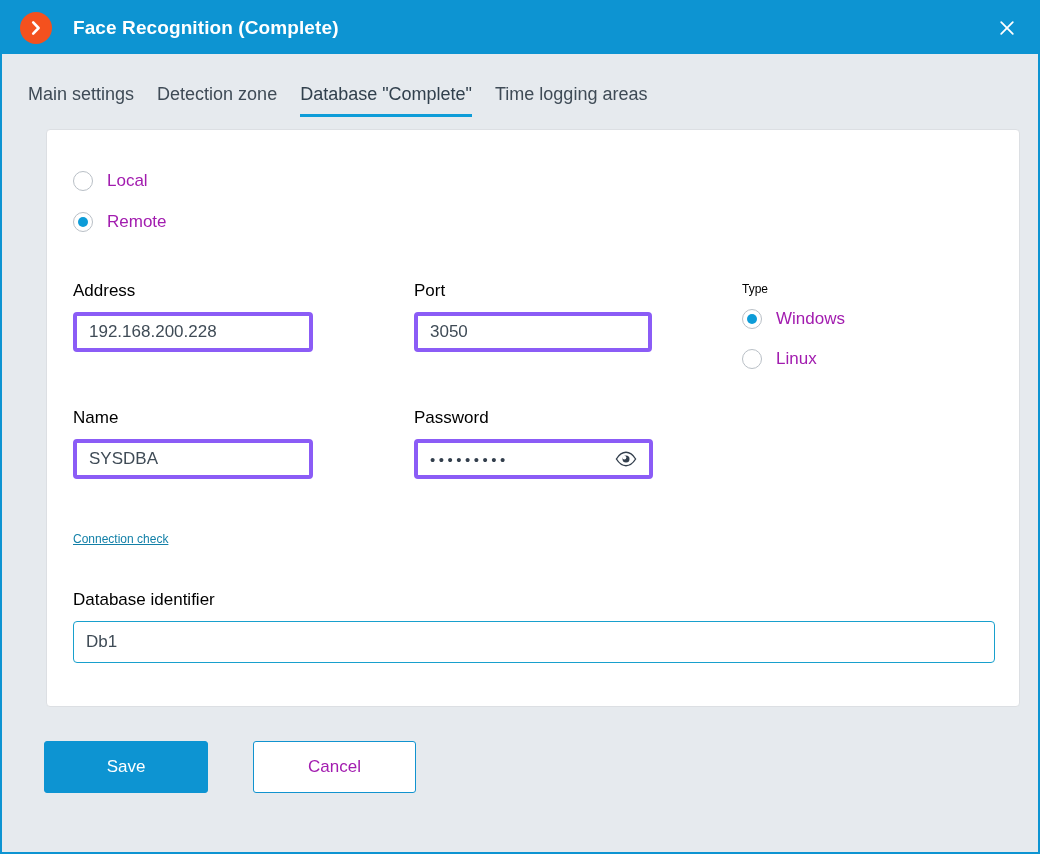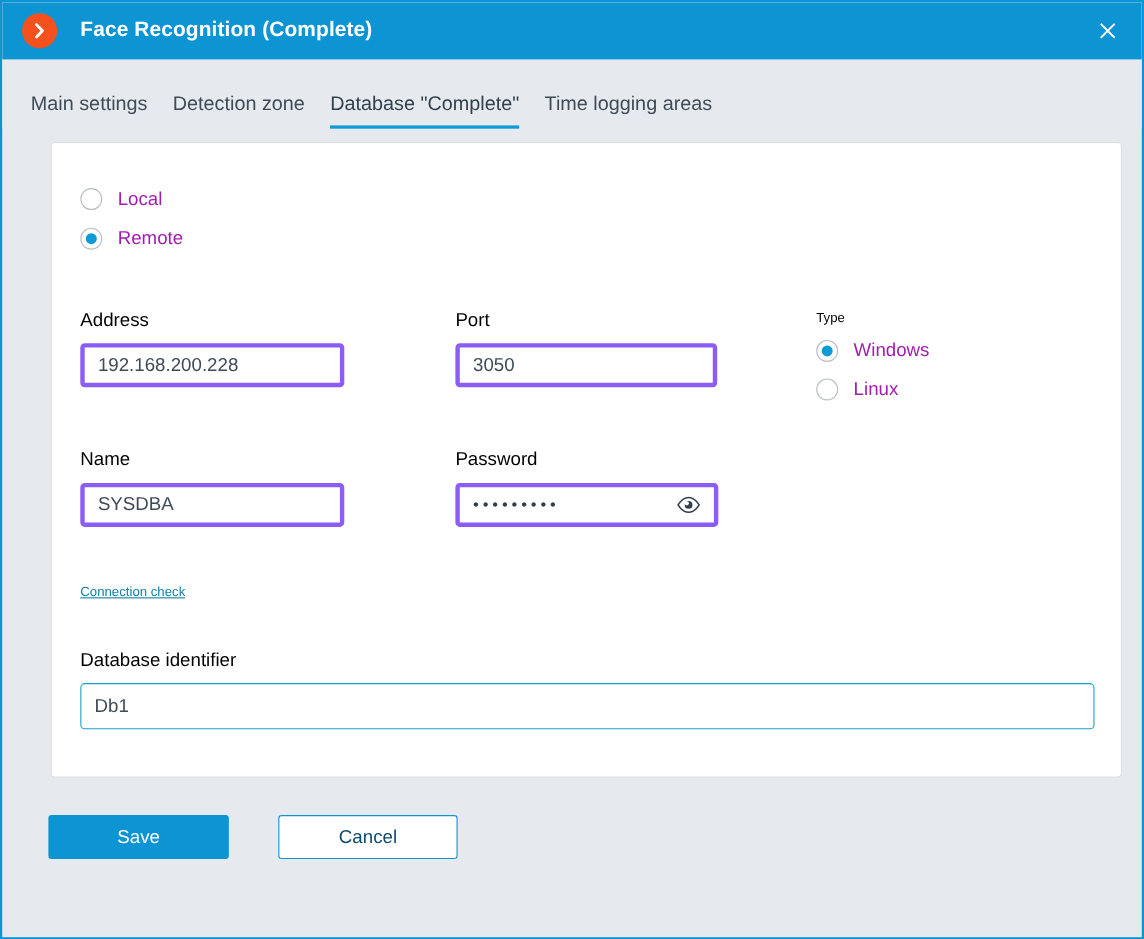--- a/index.html
+++ b/index.html
@@ -107,21 +107,21 @@
 
   
   .radio-row {
     display: flex;
     align-items: center;
     height: 30px;
     margin-bottom: 0;
     cursor: pointer;
     width: max-content;
   }
-  .radio-row + .radio-row { margin-top: 0px; }
+  .radio-row + .radio-row { margin-top: 0px; align-items: flex-end; }
   .radio {
     width: 20px;
     height: 20px;
     border-radius: 50%;
     border: 1.6px solid #b9bfc6;
     box-sizing: border-box;
     flex: 0 0 auto;
     display: flex;
     align-items: center;
     justify-content: center;
@@ -201,40 +201,40 @@
     cursor: pointer;
   }
 
   
   .footer {
     padding: 34px 0 0 42px;
     display: flex;
     align-items: center;
   }
   .btn {
-    height: 40px;
+    height: 52px;
     border-radius: 3px;
     font-size: 17px;
     display: flex;
     align-items: center;
     justify-content: center;
     cursor: pointer;
     box-sizing: border-box;
   }
   .btn-save {
     width: 164px;
     background: #0d94d2;
     color: #ffffff;
     border: 1px solid #0d94d2;
   }
   .btn-cancel {
     width: 163px;
     margin-left: 45px;
     background: #ffffff;
-    color: #0c4a6e;
+    color: #a21caf;
     border: 1.5px solid #1193cf;
   }
 </style>
 </head>
 <body>
 
 <div class="window">
 
   <div class="titlebar">
     <div class="logo">

